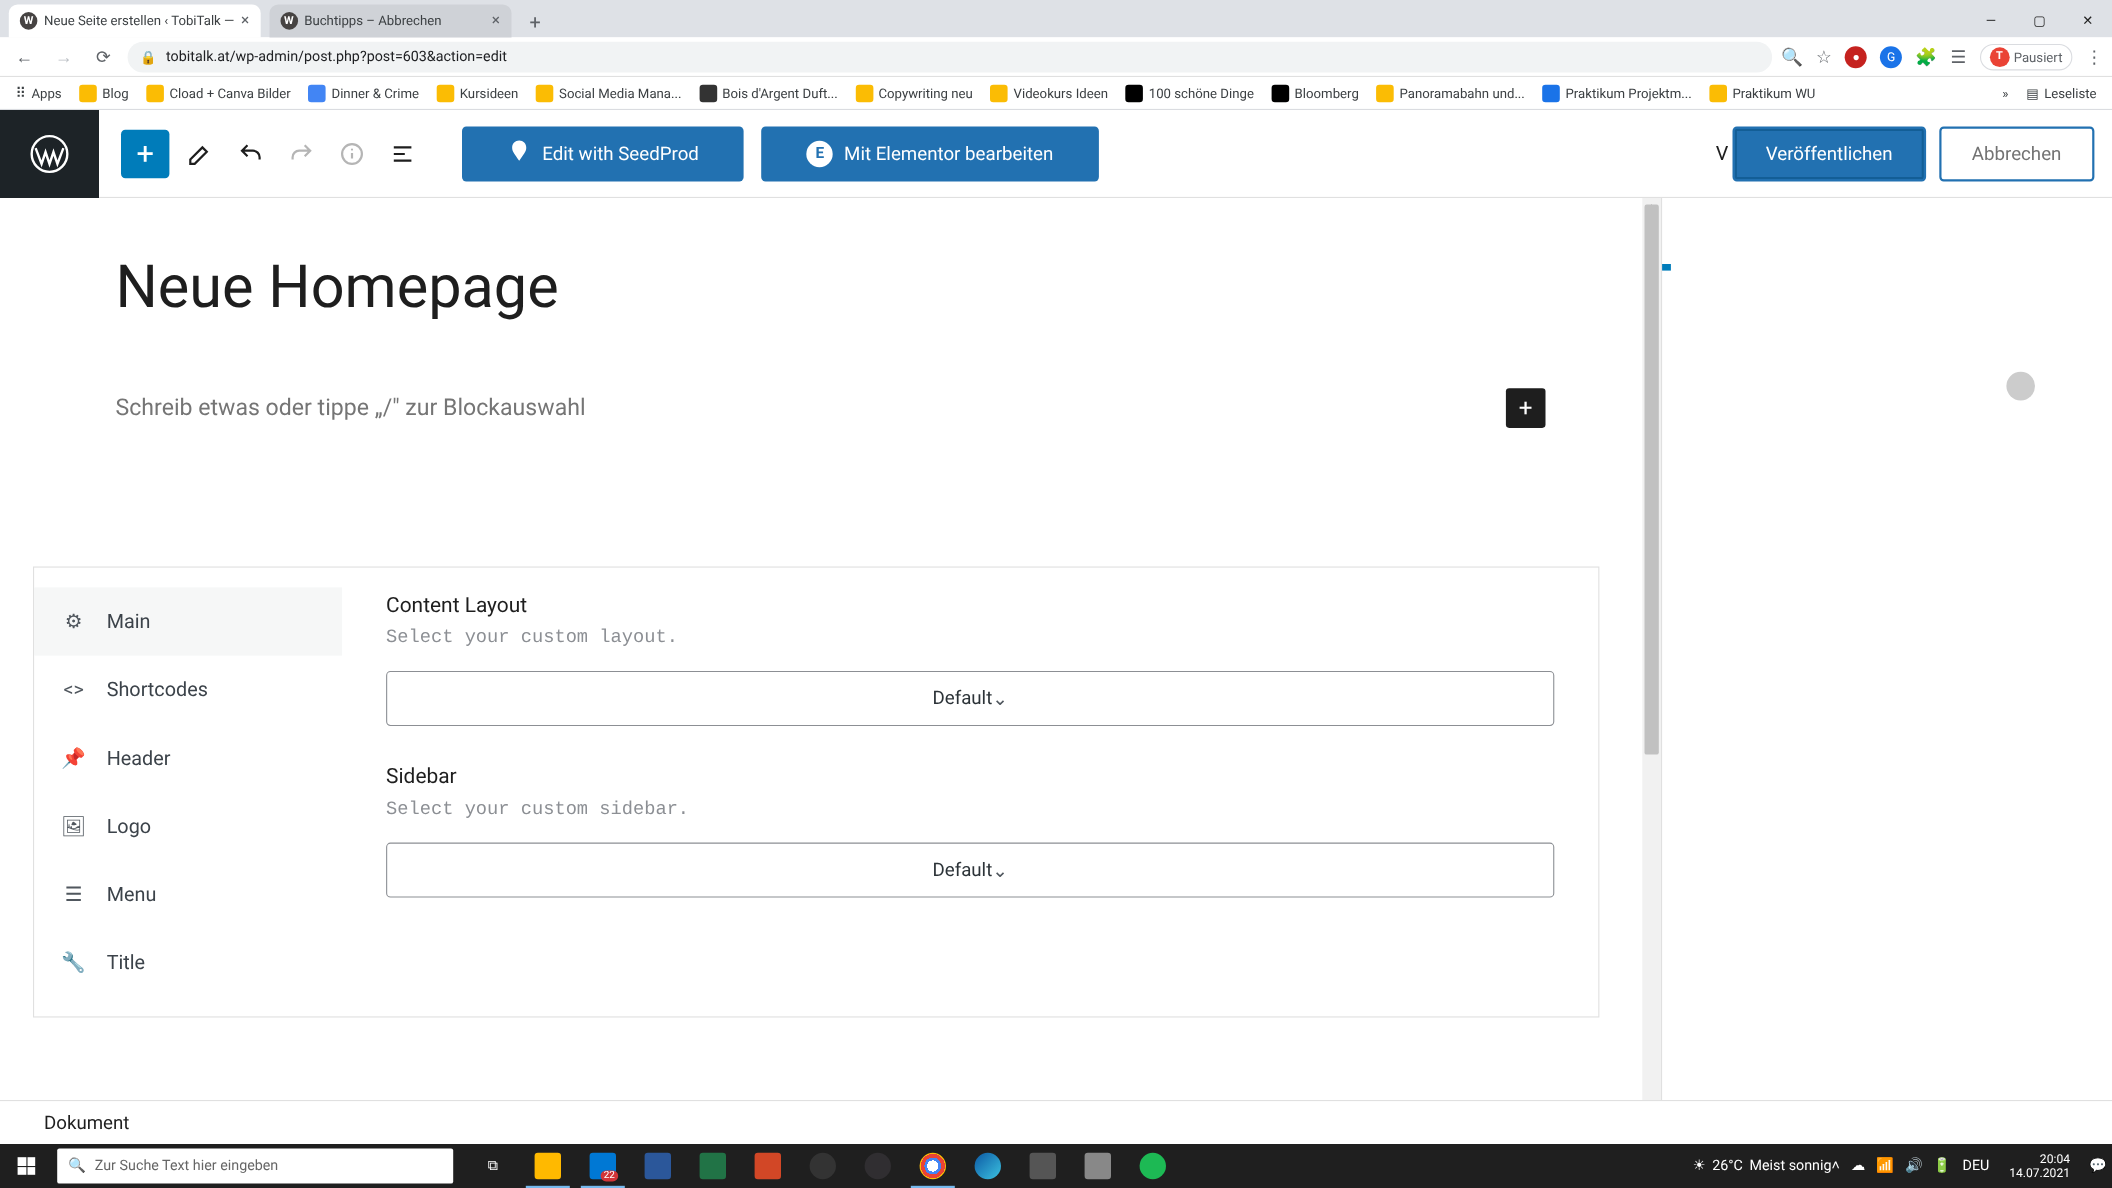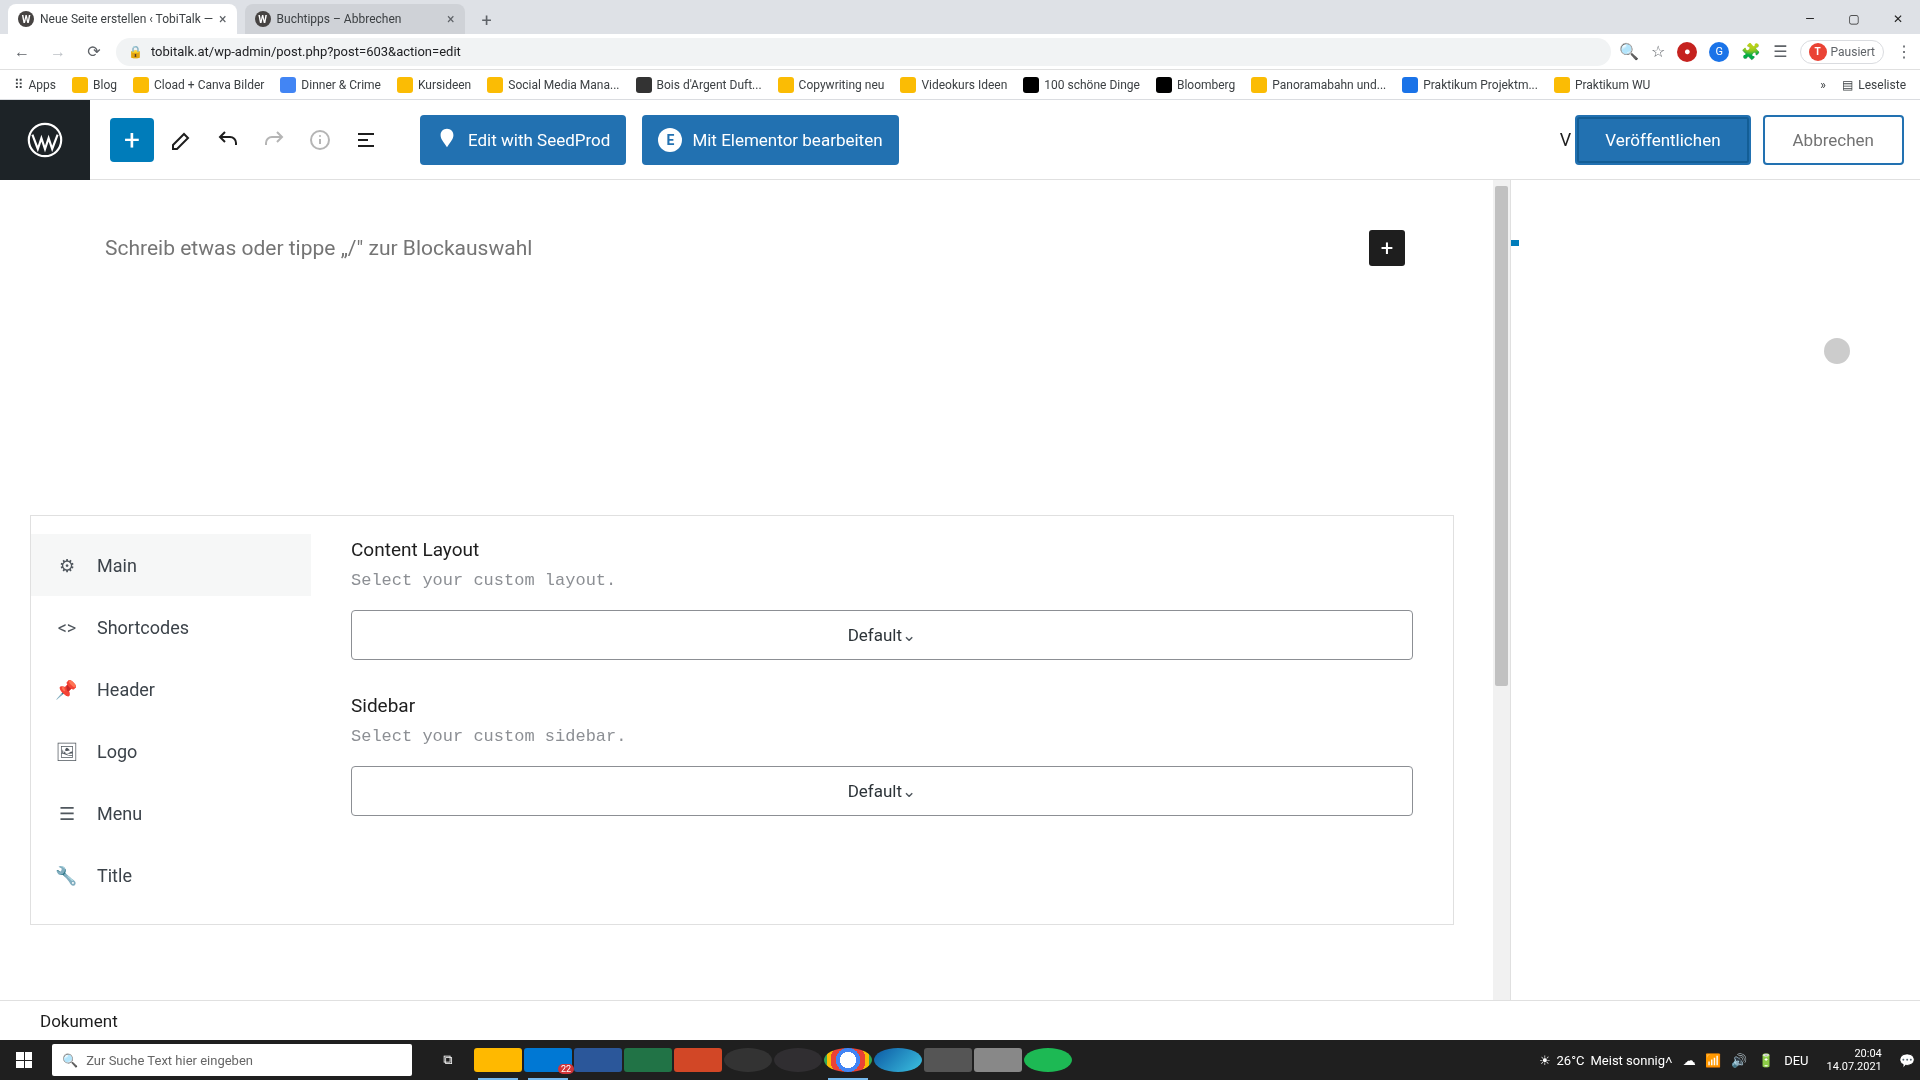--- a/index.html
+++ b/index.html
@@ -34,21 +34,21 @@
 .bmbar .spacer { flex: 1; }
 
 
 .wp-header { height: 80px; display: flex; align-items: center; background: #fff; border-bottom: 1px solid #e0e0e0; }
 .wp-logo { width: 90px; height: 80px; background: #1d2327; display: flex; align-items: center; justify-content: center; }
 .wp-logo svg { width: 36px; height: 36px; fill: #fff; }
 .tool-group { display: flex; align-items: center; gap: 10px; padding: 0 20px; }
 .addblock { width: 44px; height: 44px; background: #007cba; border-radius: 4px; color: #fff; display: flex; align-items: center; justify-content: center; font-size: 28px; }
 .tool { width: 36px; height: 36px; display: flex; align-items: center; justify-content: center; color: #1e1e1e; }
 .tool.disabled { color: #b5b5b5; }
-.wp-btn { height: 50px; border-radius: 4px; display: flex; align-items: center; padding: 0 16px; font-size: 17px; gap: 10px; margin-left: 16px; }
+.wp-btn { height: 50px; border-radius: 4px; display: flex; align-items: center; padding: 0 41px; font-size: 17px; gap: 10px; margin-left: 16px; }
 .wp-btn.seed { background: #2271b1; color: #fff; }
 .wp-btn.elem { background: #2271b1; color: #fff; }
 .wp-btn .circ-ico { width: 24px; height: 24px; background: #fff; border-radius: 50%; display: flex; align-items: center; justify-content: center; color: #2271b1; font-size: 14px; font-weight: bold; }
 .wp-header .mid-spacer { flex: 1; }
 .pub-panel { display: flex; align-items: center; gap: 12px; padding-right: 16px; }
 .pub-btn { height: 50px; padding: 0 28px; border: 2px solid #2271b1; border-radius: 4px; display: flex; align-items: center; font-size: 17px; }
 .pub-btn.primary { background: #2271b1; color: #fff; box-shadow: 0 0 0 2px #135e96 inset; }
 .pub-btn.secondary { background: #fff; color: #737373; }
 .partial-v { color: #1e1e1e; font-size: 18px; padding-right: 4px; }
 
@@ -92,21 +92,21 @@
 
 
 .taskbar { position: absolute; bottom: 0; left: 0; right: 0; height: 40px; background: #1f1f1f; display: flex; align-items: center; color: #fff; font-size: 13px; }
 .start-btn { width: 48px; height: 40px; display: flex; align-items: center; justify-content: center; }
 .win-logo { width: 16px; height: 16px; display: grid; grid-template-columns: 1fr 1fr; grid-template-rows: 1fr 1fr; gap: 1px; }
 .win-logo div { background: #fff; }
 .search-box { width: 360px; height: 32px; background: #fff; border-radius: 2px; display: flex; align-items: center; padding: 0 10px; gap: 8px; color: #666; margin-left: 4px; }
 .tb-icons { display: flex; align-items: center; gap: 2px; margin-left: 12px; }
 .tb-ico { width: 48px; height: 40px; display: flex; align-items: center; justify-content: center; position: relative; }
 .tb-ico.active::after { content: ''; position: absolute; bottom: 0; left: 4px; right: 4px; height: 2px; background: #76b9ed; }
-.tb-ico .square { width: 48px; height: 24px; border-radius: 3px; padding-left: 15px; }
+.tb-ico .square { width: 24px; height: 24px; border-radius: 3px; padding-left: 15px; }
 .tb-spacer { flex: 1; }
 .systray { display: flex; align-items: center; gap: 10px; padding-right: 4px; }
 .weather { display: flex; align-items: center; gap: 6px; font-size: 13px; }
 .clock { text-align: right; font-size: 11px; line-height: 13px; padding: 0 8px; }
 </style>
 </head>
 <body>
 
 <div class="titlebar">
   <div class="tab">
@@ -272,20 +272,21 @@
       </div>
     <div class="pub-btn secondary">
         <span>Abbrechen</span>
       </div>
   </div>
 </div>
 
 <div class="content-wrap">
   <div class="editor-col">
     <div class="editor-inner">
+      <h1 class="page-title">Neue Homepage</h1>
       <div class="block-row">
         <div class="block-placeholder">Schreib etwas oder tippe „/" zur Blockauswahl</div>
         <div class="add-inline">+</div>
       </div>
     </div>
 
     <div class="owp-panel">
       <div class="owp-body">
         <div class="owp-tabs">
           <div class="owp-tab active">

